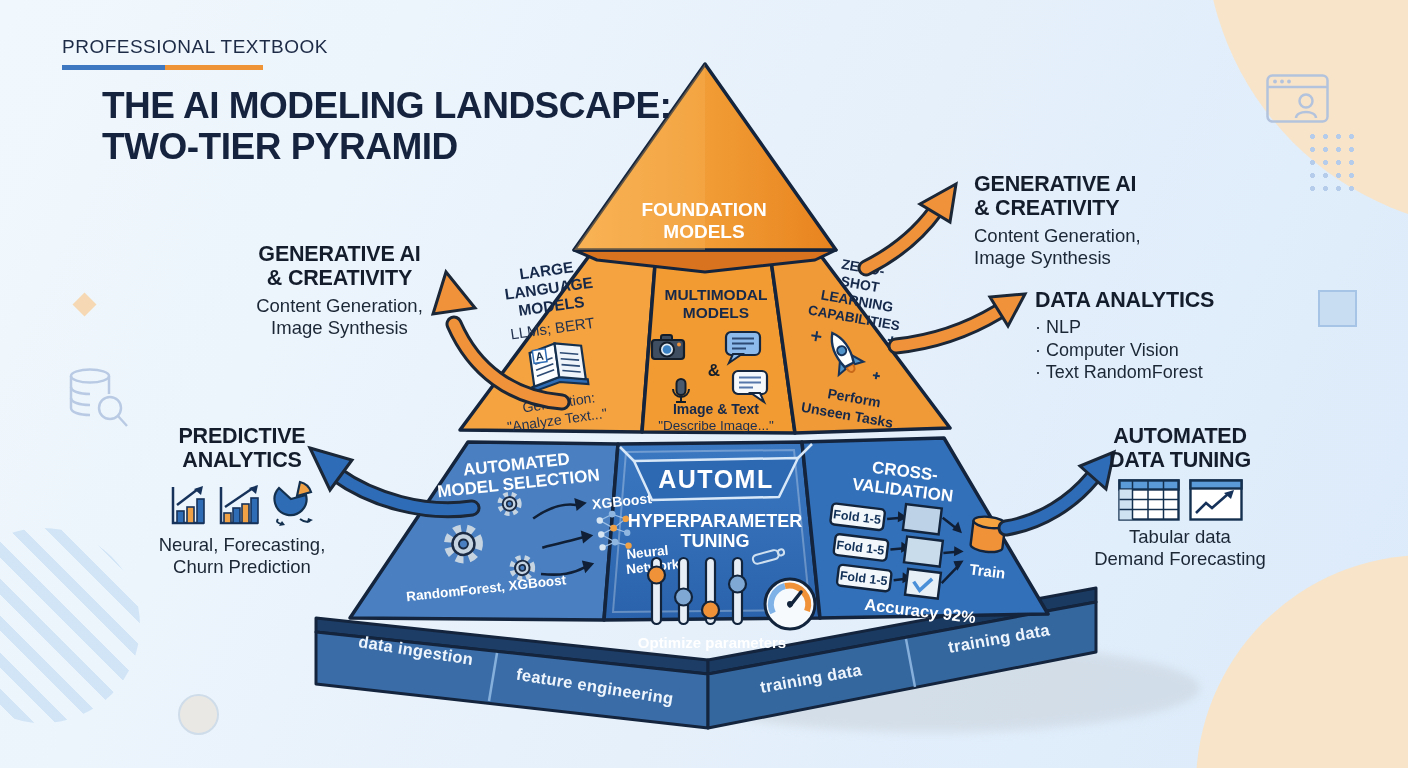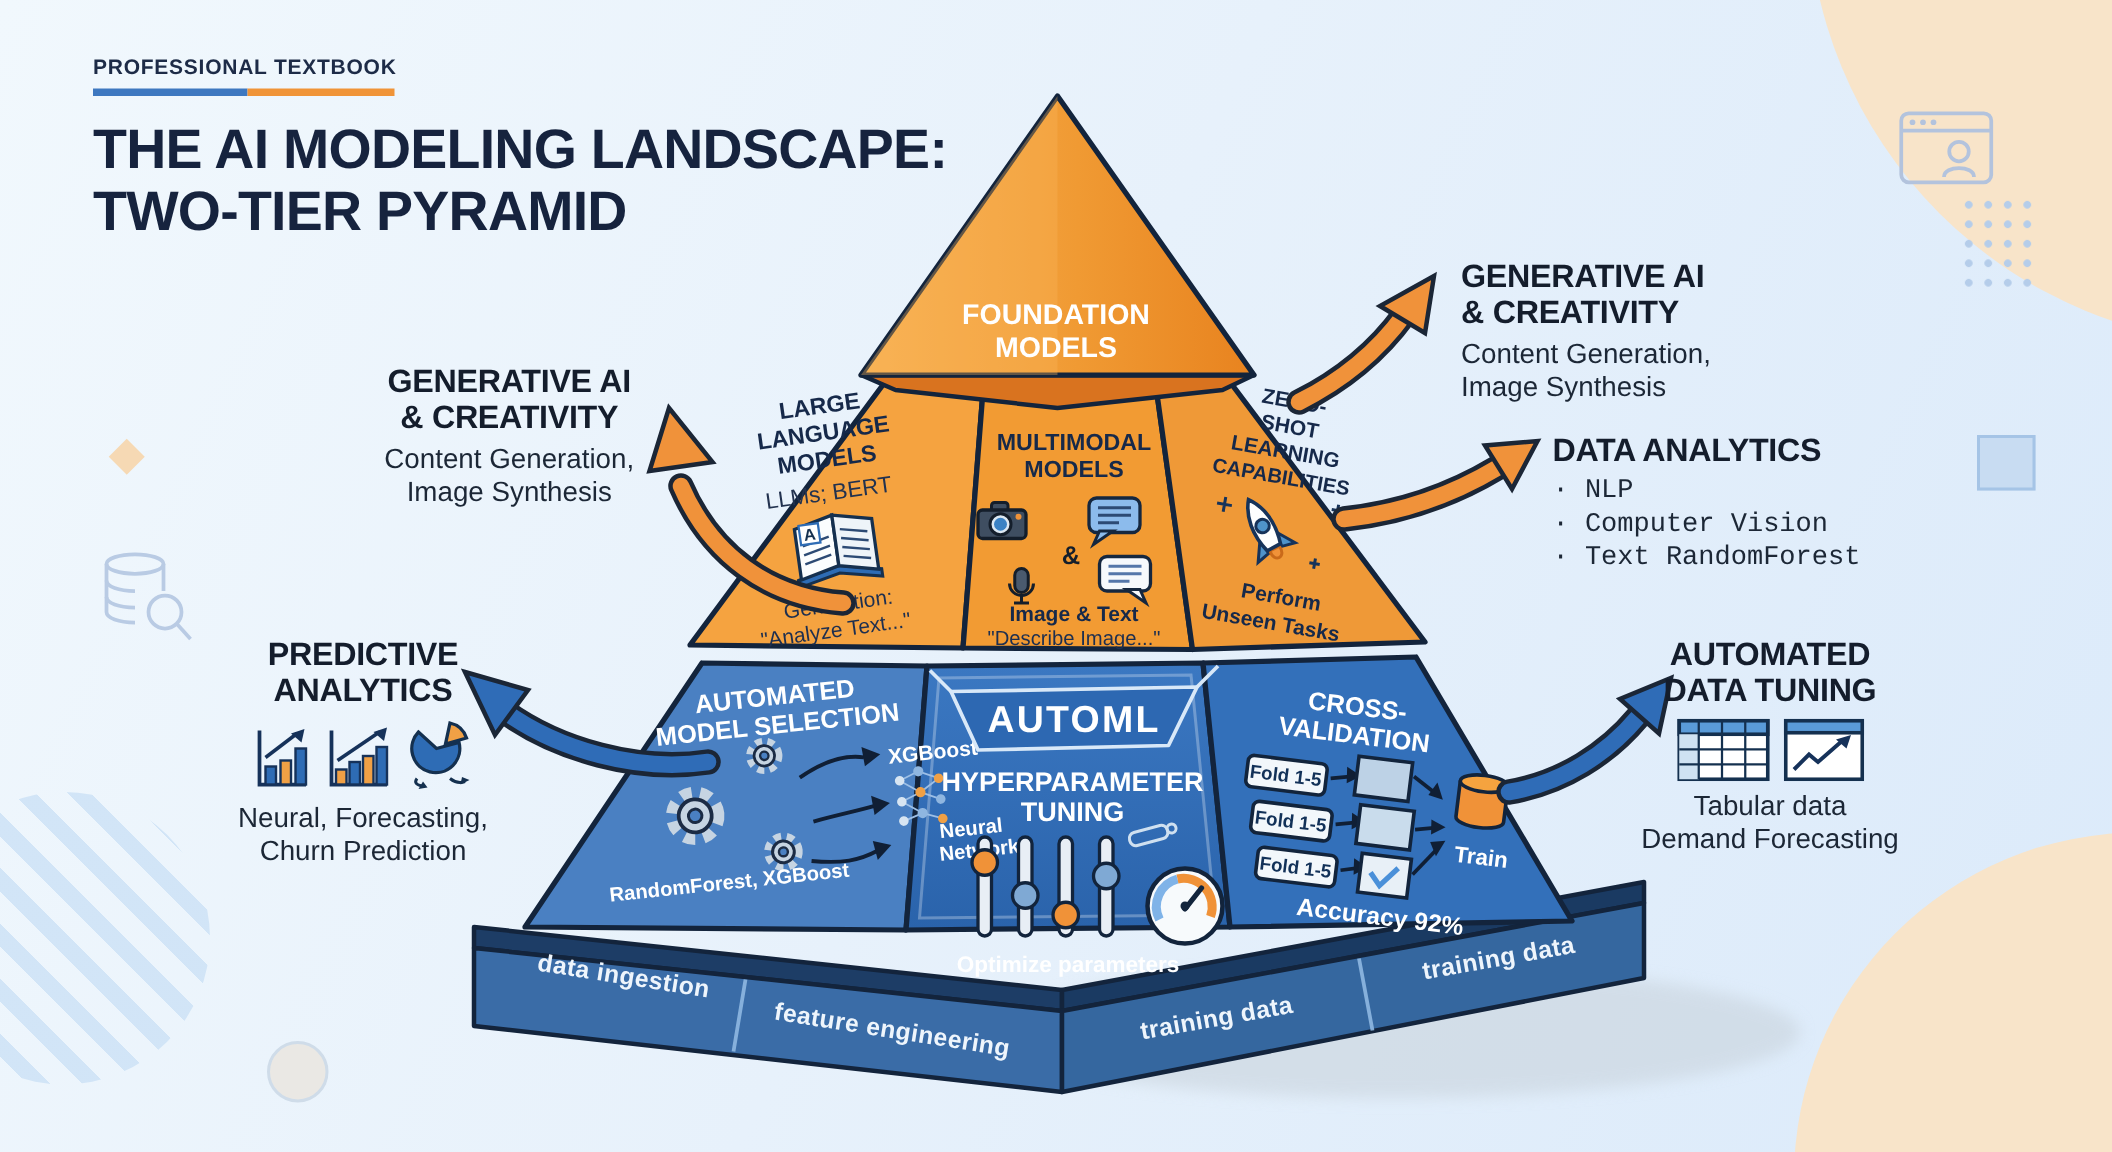--- a/index.html
+++ b/index.html
@@ -9,31 +9,31 @@
   .deco{position:absolute;z-index:0;}
   .peach-circle{border-radius:50%;background:#f8e4c9;}
   .stripe-circle{border-radius:50%;opacity:.85;
     background:repeating-linear-gradient(45deg,#cde2f6 0 11px,rgba(0,0,0,0) 11px 26px);}
   .gray-circle{border-radius:50%;background:#eae8e4;border:2px solid #cfdce9;}
   .diamond{background:#f6d9b4;transform:rotate(45deg);}
   .blue-square{background:#c8dcf2;border:2px solid #a5c4e6;}
   .dot-grid{background-image:radial-gradient(circle,#b5cdea 2.3px,rgba(0,0,0,0) 2.8px);
     background-size:13px 13px;}
   #header{position:absolute;left:62px;top:36px;z-index:3;}
-  .eyebrow{font-size:14px;font-weight:700;color:#1d2b47;letter-spacing:.5px;}
+  .eyebrow{font-size:19px;font-weight:400;color:#1d2b47;letter-spacing:.5px;}
   .rule{margin-top:7px;width:201px;height:5px;display:flex;}
   .rule-b{width:103px;background:#3e78c0;}
   .rule-o{width:98px;background:#f09438;}
-  .title{margin-top:15px;font-size:37px;font-weight:800;color:#16233e;line-height:1.12;letter-spacing:-.5px;}
+  .title{margin-top:15px;font-size:37px;font-weight:800;color:#16233e;line-height:1.12;letter-spacing:-.5px;margin-left:40px;}
   #pyr{position:absolute;left:0;top:0;z-index:2;}
   .callout{position:absolute;z-index:3;}
   .center{text-align:center;}
   .co-title{font-weight:700;color:#141d2c;font-size:21.5px;line-height:1.12;letter-spacing:-.2px;}
   .co-body{color:#1c2736;font-size:18.5px;line-height:1.2;margin-top:5px;}
-  .co-bullets{color:#1c2736;font-size:18px;line-height:1.25;margin-top:4px;font-family:Liberation Mono, monospace;}
+  .co-bullets{color:#1c2736;font-size:18px;line-height:1.25;margin-top:4px;}
   .icon-row{display:flex;gap:9px;align-items:flex-end;justify-content:center;margin-top:7px;}
   svg text{font-family:"Liberation Sans","DejaVu Sans",sans-serif;}
   .tw{fill:#ffffff;font-weight:700;}
   .td{fill:#16294a;font-weight:700;}
   .tc{fill:#1d2f50;font-weight:400;}
   .tbase{fill:#eef5fc;font-weight:700;font-size:16.5px;letter-spacing:.3px;}
   .edge{stroke:#13243c;stroke-linejoin:round;}
 </style>
 </head>
 <body>

